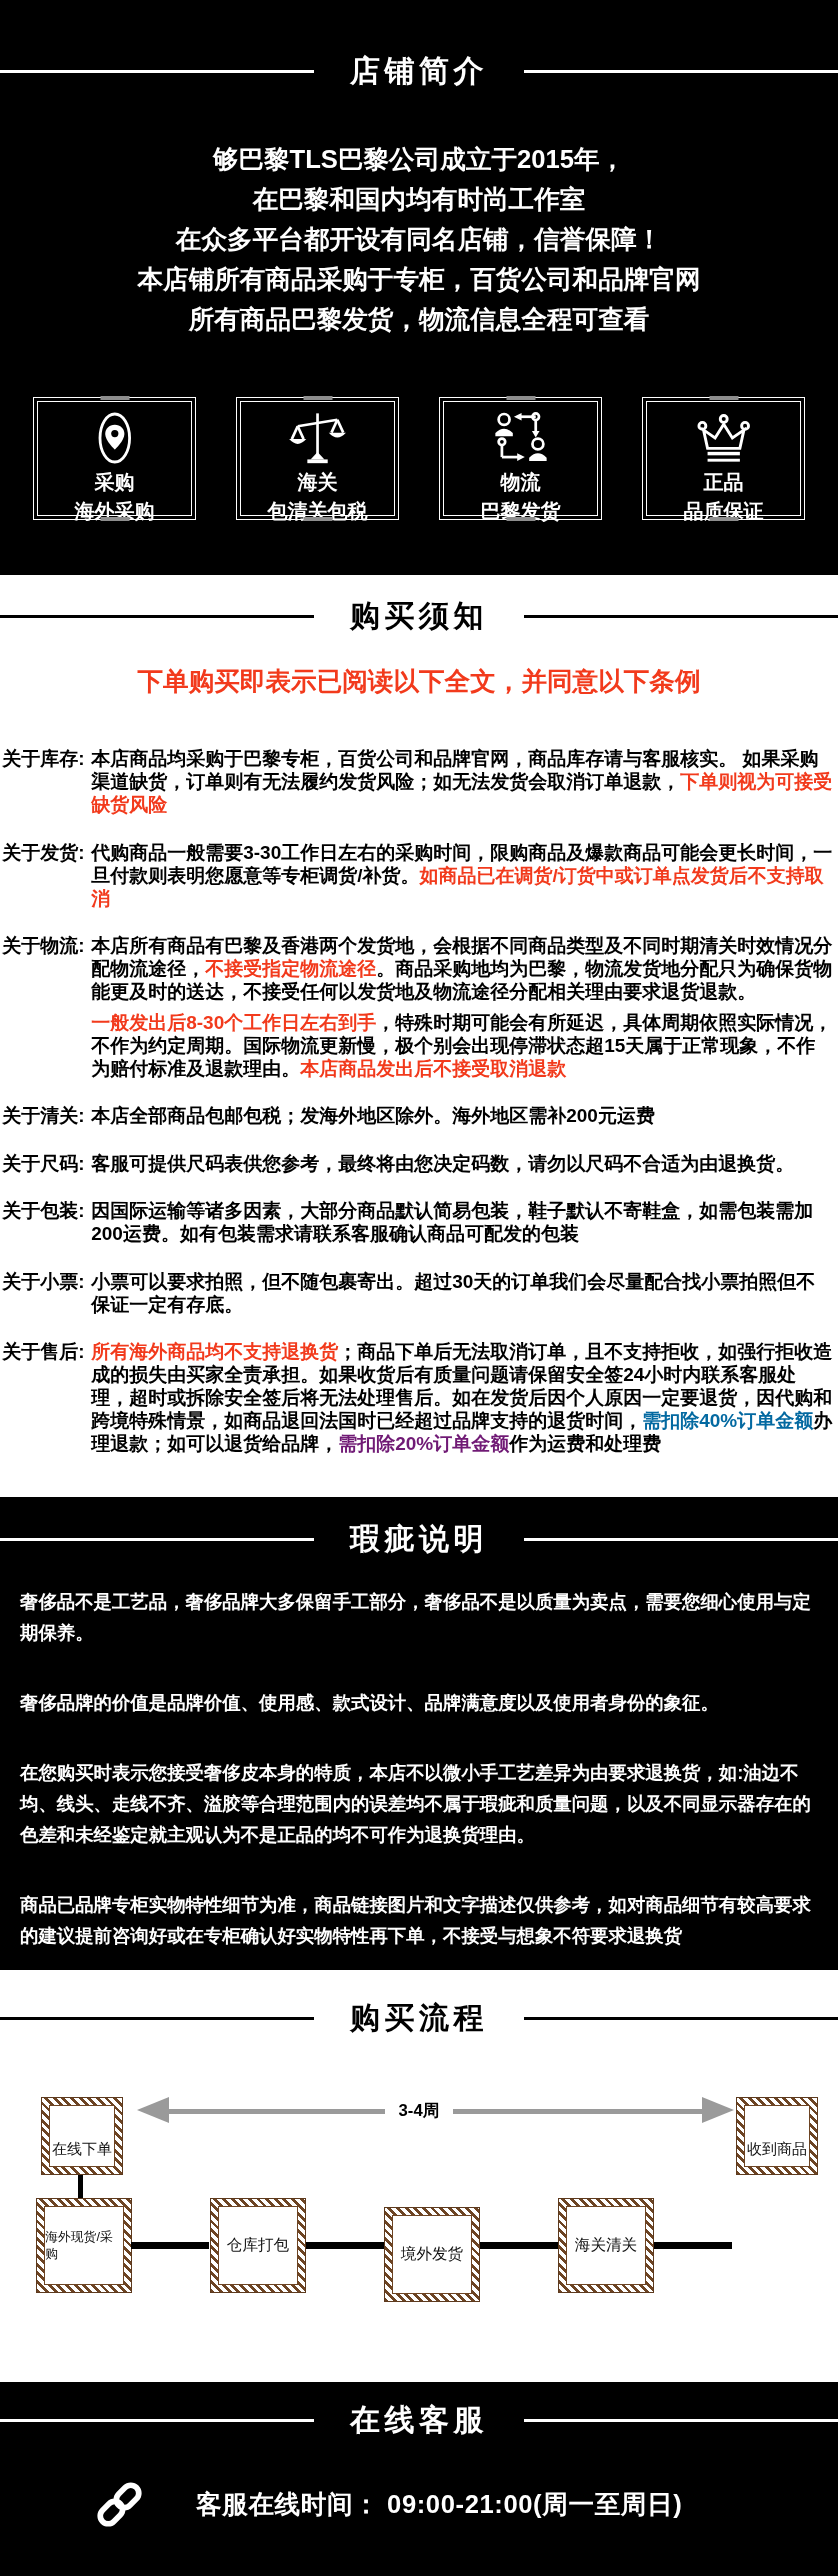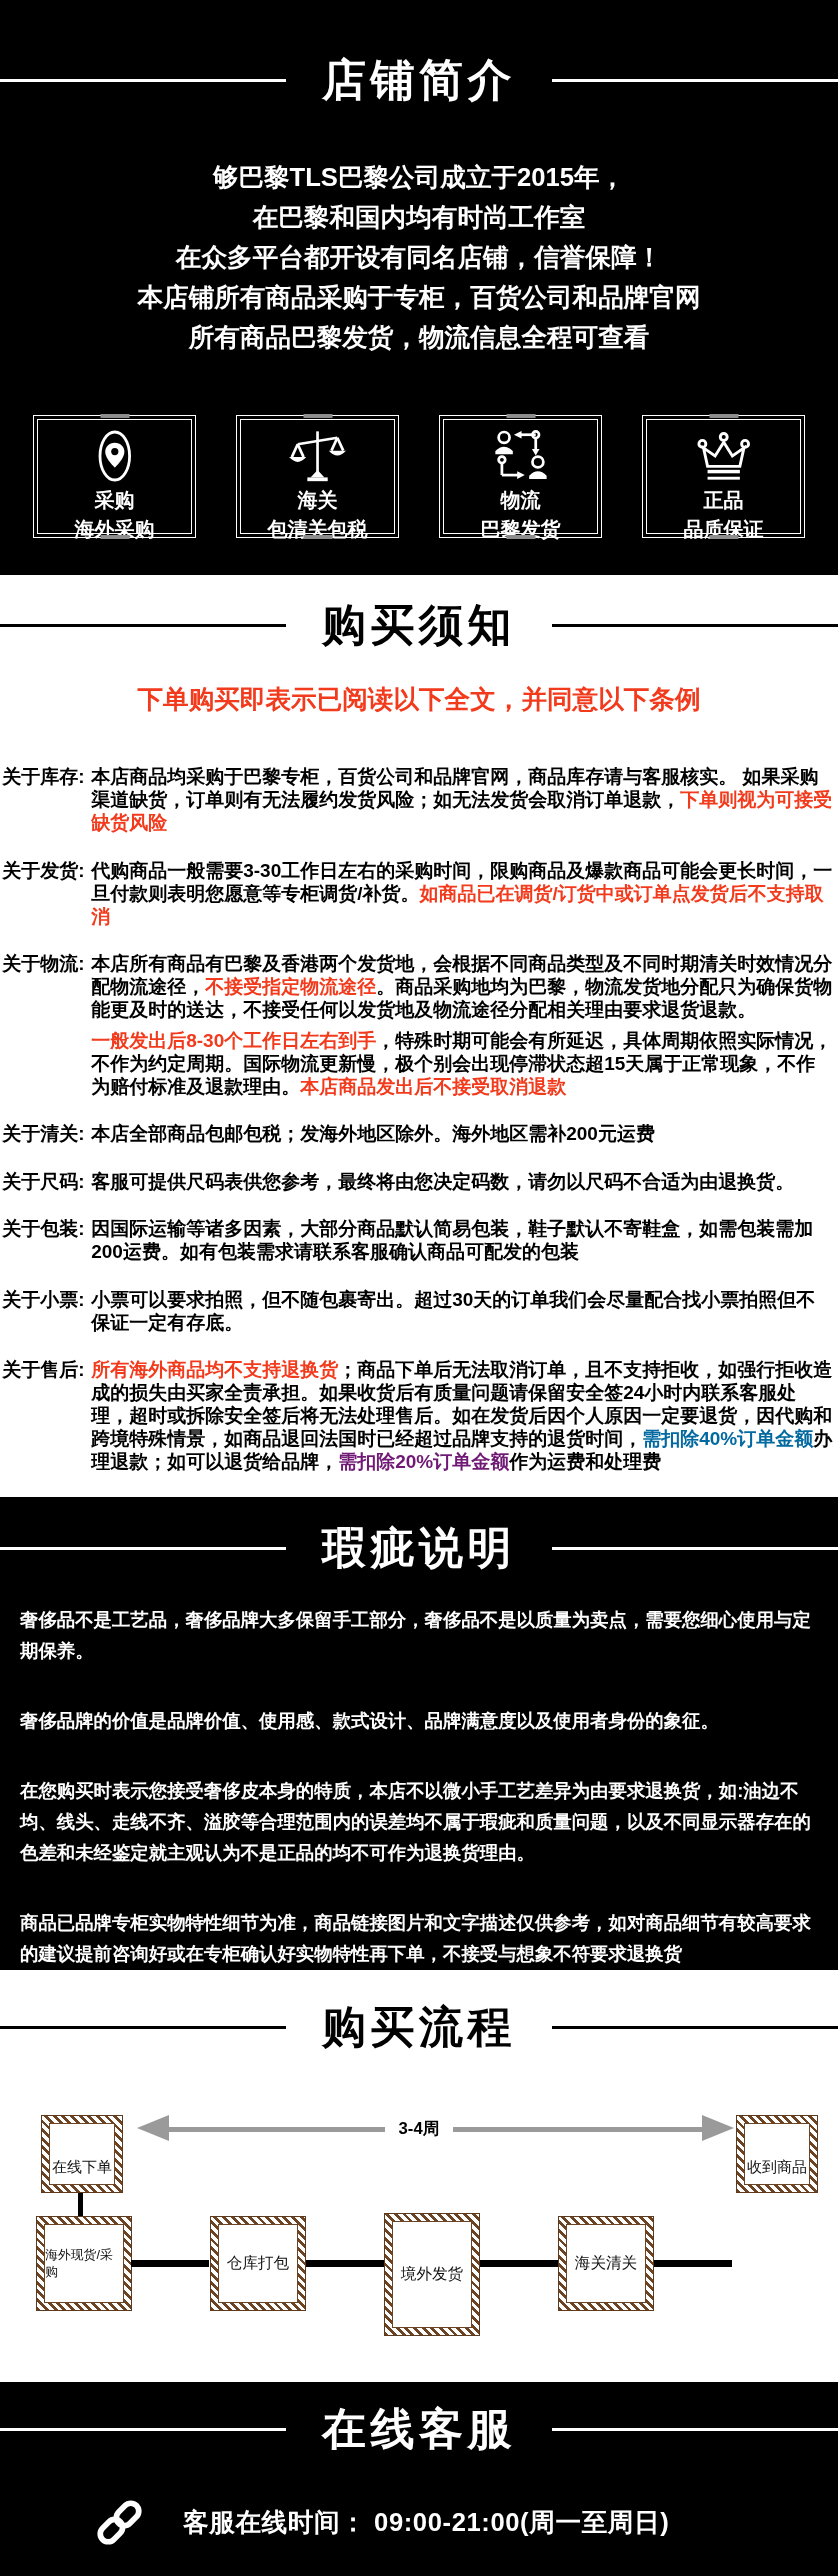--- a/index.html
+++ b/index.html
@@ -1,21 +1,21 @@
 <!DOCTYPE html>
 <html style="font-size:9px"><head>
 <meta charset="utf-8">
 <style>
   html,body{margin:0;padding:0;background:#fff;}
   body{width:838px;font-family:"Liberation Sans","DejaVu Sans",sans-serif;}
   .sec{box-sizing:border-box;overflow:hidden;position:relative;}
   
   .sec-head{display:flex;align-items:center;}
   .sec-head .rule{flex:1;height:3.3px;}
-  .sec-title{font-size:44px;font-weight:bold;letter-spacing:4.5px;margin:0 36px;white-space:nowrap;}
+  .sec-title{font-size:30px;font-weight:bold;letter-spacing:4.5px;margin:0 36px;white-space:nowrap;}
   .dark{background:#000;color:#fff;}
   .dark .rule{background:#fff;}
   .light{background:#fff;color:#000;}
   .light .rule{background:#000;}
 
   
   #sec-intro{height:575px;padding-top:51px;}
   .intro-lines{margin-top:47px;text-align:center;font-size:25.6px;line-height:40px;font-weight:bold;}
   .features{margin-top:58px;display:flex;justify-content:center;gap:40px;}
   .feature{position:relative;width:163px;height:123px;border:1.7px solid #fff;box-sizing:border-box;
@@ -58,21 +58,21 @@
   .arrow-head{position:absolute;top:58px;width:0;height:0;border-top:13.4px solid transparent;border-bottom:13.4px solid transparent;}
   .arrow-head.left{left:137px;border-right:32px solid #9a9a9a;}
   .arrow-head.right{left:702px;border-left:32px solid #9a9a9a;}
   .arrow-label{position:absolute;left:0;right:0;top:57px;text-align:center;}
   .arrow-label span{display:inline-block;background:#fff;padding:0 13.4px;font-size:16.7px;font-weight:bold;line-height:29px;}
   .v-conn{position:absolute;left:78px;top:136px;width:5px;height:23.4px;background:#000;}
   .h-conn{position:absolute;top:203px;height:7.2px;width:78px;background:#000;}
 
   
   #sec-service{height:194px;padding-top:18px;}
-  .service-row{margin-top:35px;display:flex;align-items:center;padding-left:91px;gap:35px;}
+  .service-row{margin-top:35px;display:flex;align-items:center;padding-left:91px;gap:48px;}
   .cs-icon svg{height:57px;width:57px;display:block;}
   .cs-text{font-size:25.6px;font-weight:bold;letter-spacing:0.6px;}
 </style>
 </head>
 <body>
 
 <div class="sec dark" id="sec-intro">
   <div class="sec-head">
     <span class="rule"></span>
     <h2 class="sec-title">店铺简介</h2>
@@ -244,21 +244,21 @@
     </div>
     <span class="v-conn"></span>
   <div class="flow-box" style="left: 36px; top: 159px; width: 96px; height: 95px;">
         <div class="flow-inner small">海外现货/采购</div>
       </div>
       <span class="h-conn" style="left: 131px;"></span>
       <div class="flow-box" style="left: 210px; top: 159px; width: 96px; height: 95px;">
         <div class="flow-inner">仓库打包</div>
       </div>
       <span class="h-conn" style="left: 306px;"></span>
-      <div class="flow-box" style="left: 384px; top: 156px; width: 96px; height: 123px;">
+      <div class="flow-box" style="left: 384px; top: 168px; width: 96px; height: 95px;">
         <div class="flow-inner">境外发货</div>
       </div>
       <span class="h-conn" style="left: 480px;"></span>
       <div class="flow-box" style="left: 558px; top: 159px; width: 96px; height: 95px;">
         <div class="flow-inner">海关清关</div>
       </div>
       <span class="h-conn" style="left: 654px;"></span>
     </div>
 </div>
 

